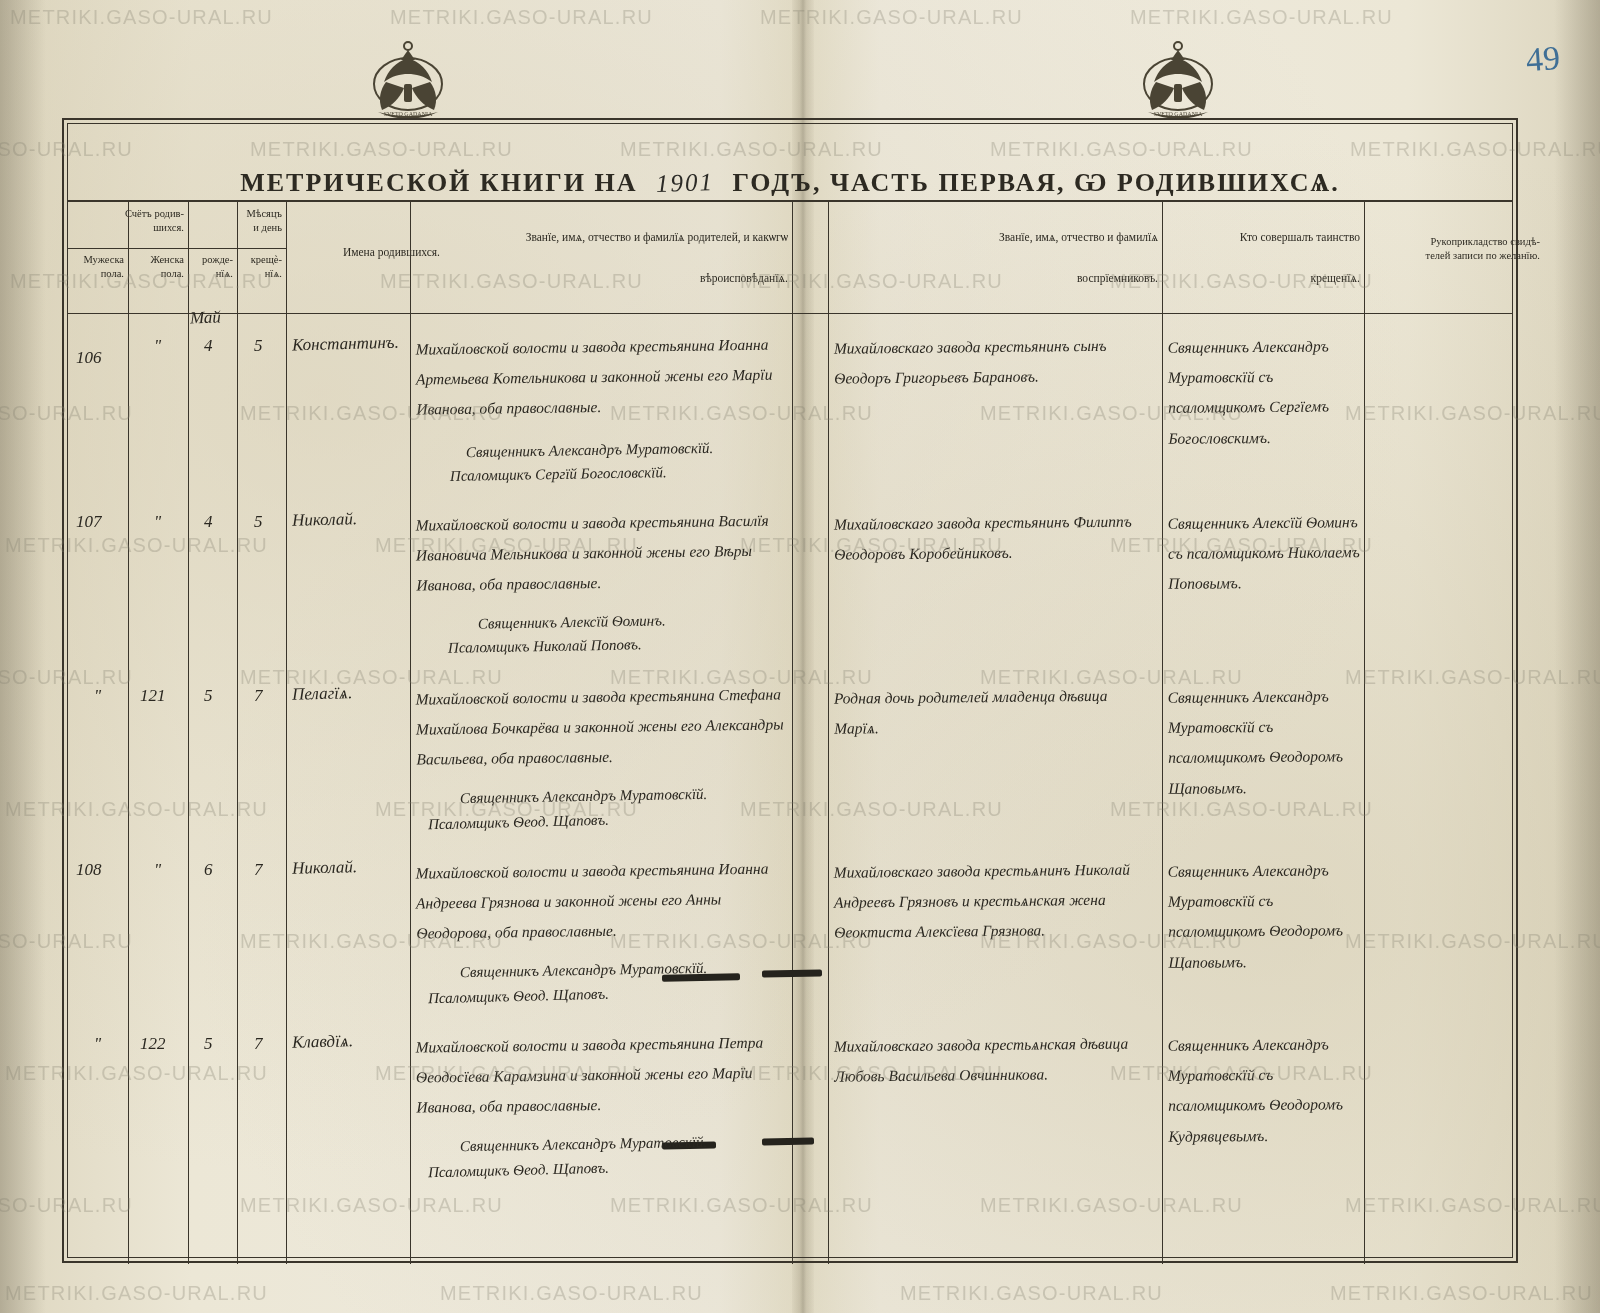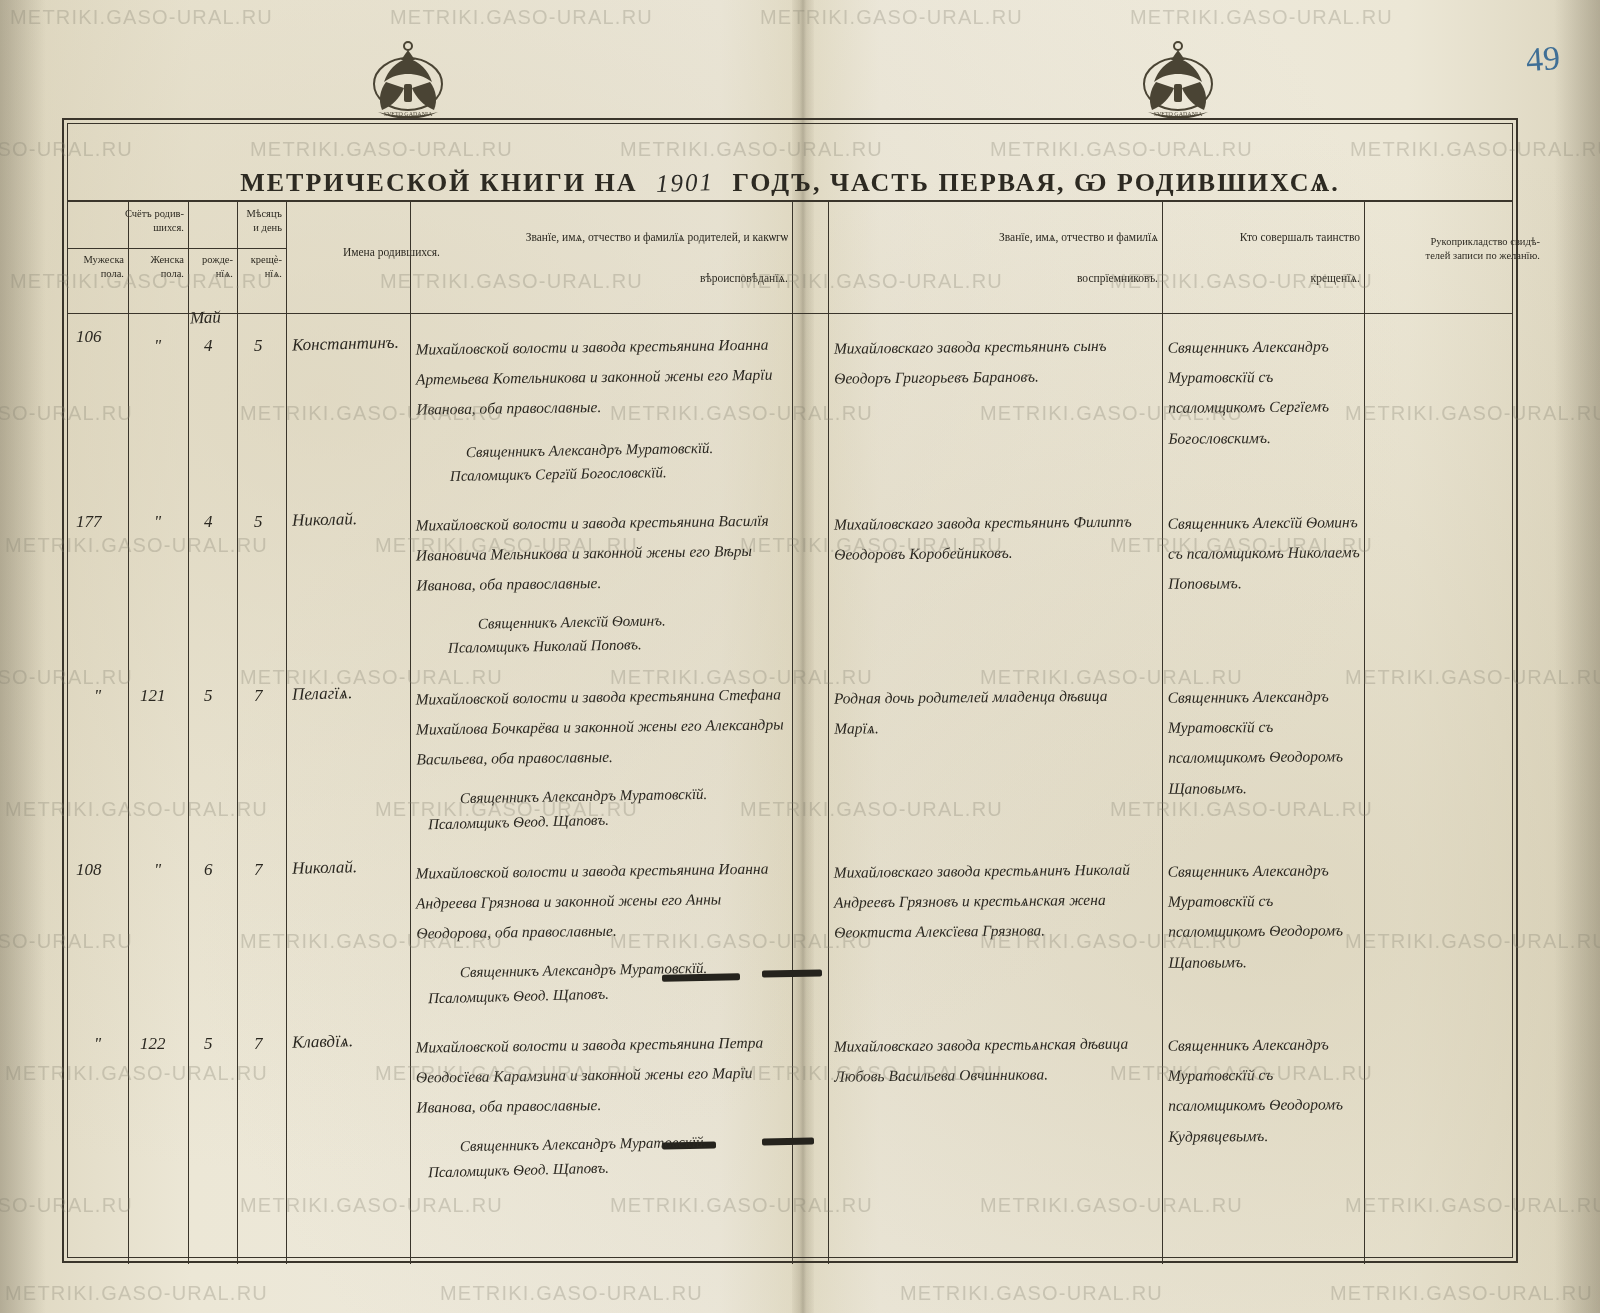--- a/index.html
+++ b/index.html
@@ -255,33 +255,33 @@
       <div class="vline" style="left:342px; height:1062px;"></div>
       <div class="vline" style="left:724px; height:1062px;"></div>
       <div class="vline" style="left:760px; height:1062px;"></div>
       <div class="vline" style="left:1094px; height:1062px;"></div>
       <div class="vline" style="left:1296px; height:1062px;"></div>
 
       <div class="body-area">
 
         <div class="hw num" style="left:122px; top:-6px; transform:rotate(-2deg);">Май</div>
 
-        <div class="hw num" style="left:8px; top:13px;">106</div>
+        <div class="hw num" style="left:8px; top:34px;">106</div>
         <div class="hw num" style="left:86px; top:22px;">"</div>
         <div class="hw num" style="left:136px; top:22px;">4</div>
         <div class="hw num" style="left:186px; top:22px;">5</div>
         <div class="hw name" style="left:224px; top:20px; transform:rotate(-1.5deg);">Константинъ.</div>
         <div class="hw scr" style="left:348px; top:18px; width:372px; white-space:normal; line-height:1.95; transform:rotate(-0.8deg);">Михайловской волости и завода крестьянина Иоанна Артемьева Котельникова и законной жены его Марїи Иванова, оба православные.</div>
         <div class="hw scr2" style="left:398px; top:128px; transform:rotate(-1deg);">Священникъ Александръ Муратовскїй.</div>
         <div class="hw scr2" style="left:382px; top:152px; transform:rotate(-1deg);">Псаломщикъ Сергїй Богословскїй.</div>
         <div class="hw scr" style="left:766px; top:18px; width:320px; white-space:normal; line-height:1.95; transform:rotate(-0.6deg);">Михайловскаго завода крестьянинъ сынъ Ѳеодоръ Григорьевъ Барановъ.</div>
         <div class="hw scr" style="left:1100px; top:18px; width:192px; white-space:normal; line-height:1.95; transform:rotate(-0.5deg);">Священникъ Александръ Муратовскїй съ псаломщикомъ Сергїемъ Богословскимъ.</div>
         <div class="hw scr" style="left:1302px; top:18px; width:146px; white-space:normal;"></div>
 
-        <div class="hw num" style="left:8px; top:198px;">177</div>
+        <div class="hw num" style="left:8px; top:198px;">107</div>
         <div class="hw num" style="left:86px; top:198px;">"</div>
         <div class="hw num" style="left:136px; top:198px;">4</div>
         <div class="hw num" style="left:186px; top:198px;">5</div>
         <div class="hw name" style="left:224px; top:196px; transform:rotate(-1.5deg);">Николай.</div>
         <div class="hw scr" style="left:348px; top:194px; width:372px; white-space:normal; line-height:1.95; transform:rotate(-0.8deg);">Михайловской волости и завода крестьянина Василїя Ивановича Мельникова и законной жены его Вѣры Иванова, оба православные.</div>
         <div class="hw scr2" style="left:410px; top:300px; transform:rotate(-1deg);">Священникъ Алексїй Ѳоминъ.</div>
         <div class="hw scr2" style="left:380px; top:324px; transform:rotate(-1deg);">Псаломщикъ Николай Поповъ.</div>
         <div class="hw scr" style="left:766px; top:194px; width:320px; white-space:normal; line-height:1.95; transform:rotate(-0.6deg);">Михайловскаго завода крестьянинъ Филиппъ Ѳеодоровъ Коробейниковъ.</div>
         <div class="hw scr" style="left:1100px; top:194px; width:192px; white-space:normal; line-height:1.95; transform:rotate(-0.5deg);">Священникъ Алексїй Ѳоминъ съ псаломщикомъ Николаемъ Поповымъ.</div>
         <div class="hw scr" style="left:1302px; top:194px; width:146px; white-space:normal;"></div>

